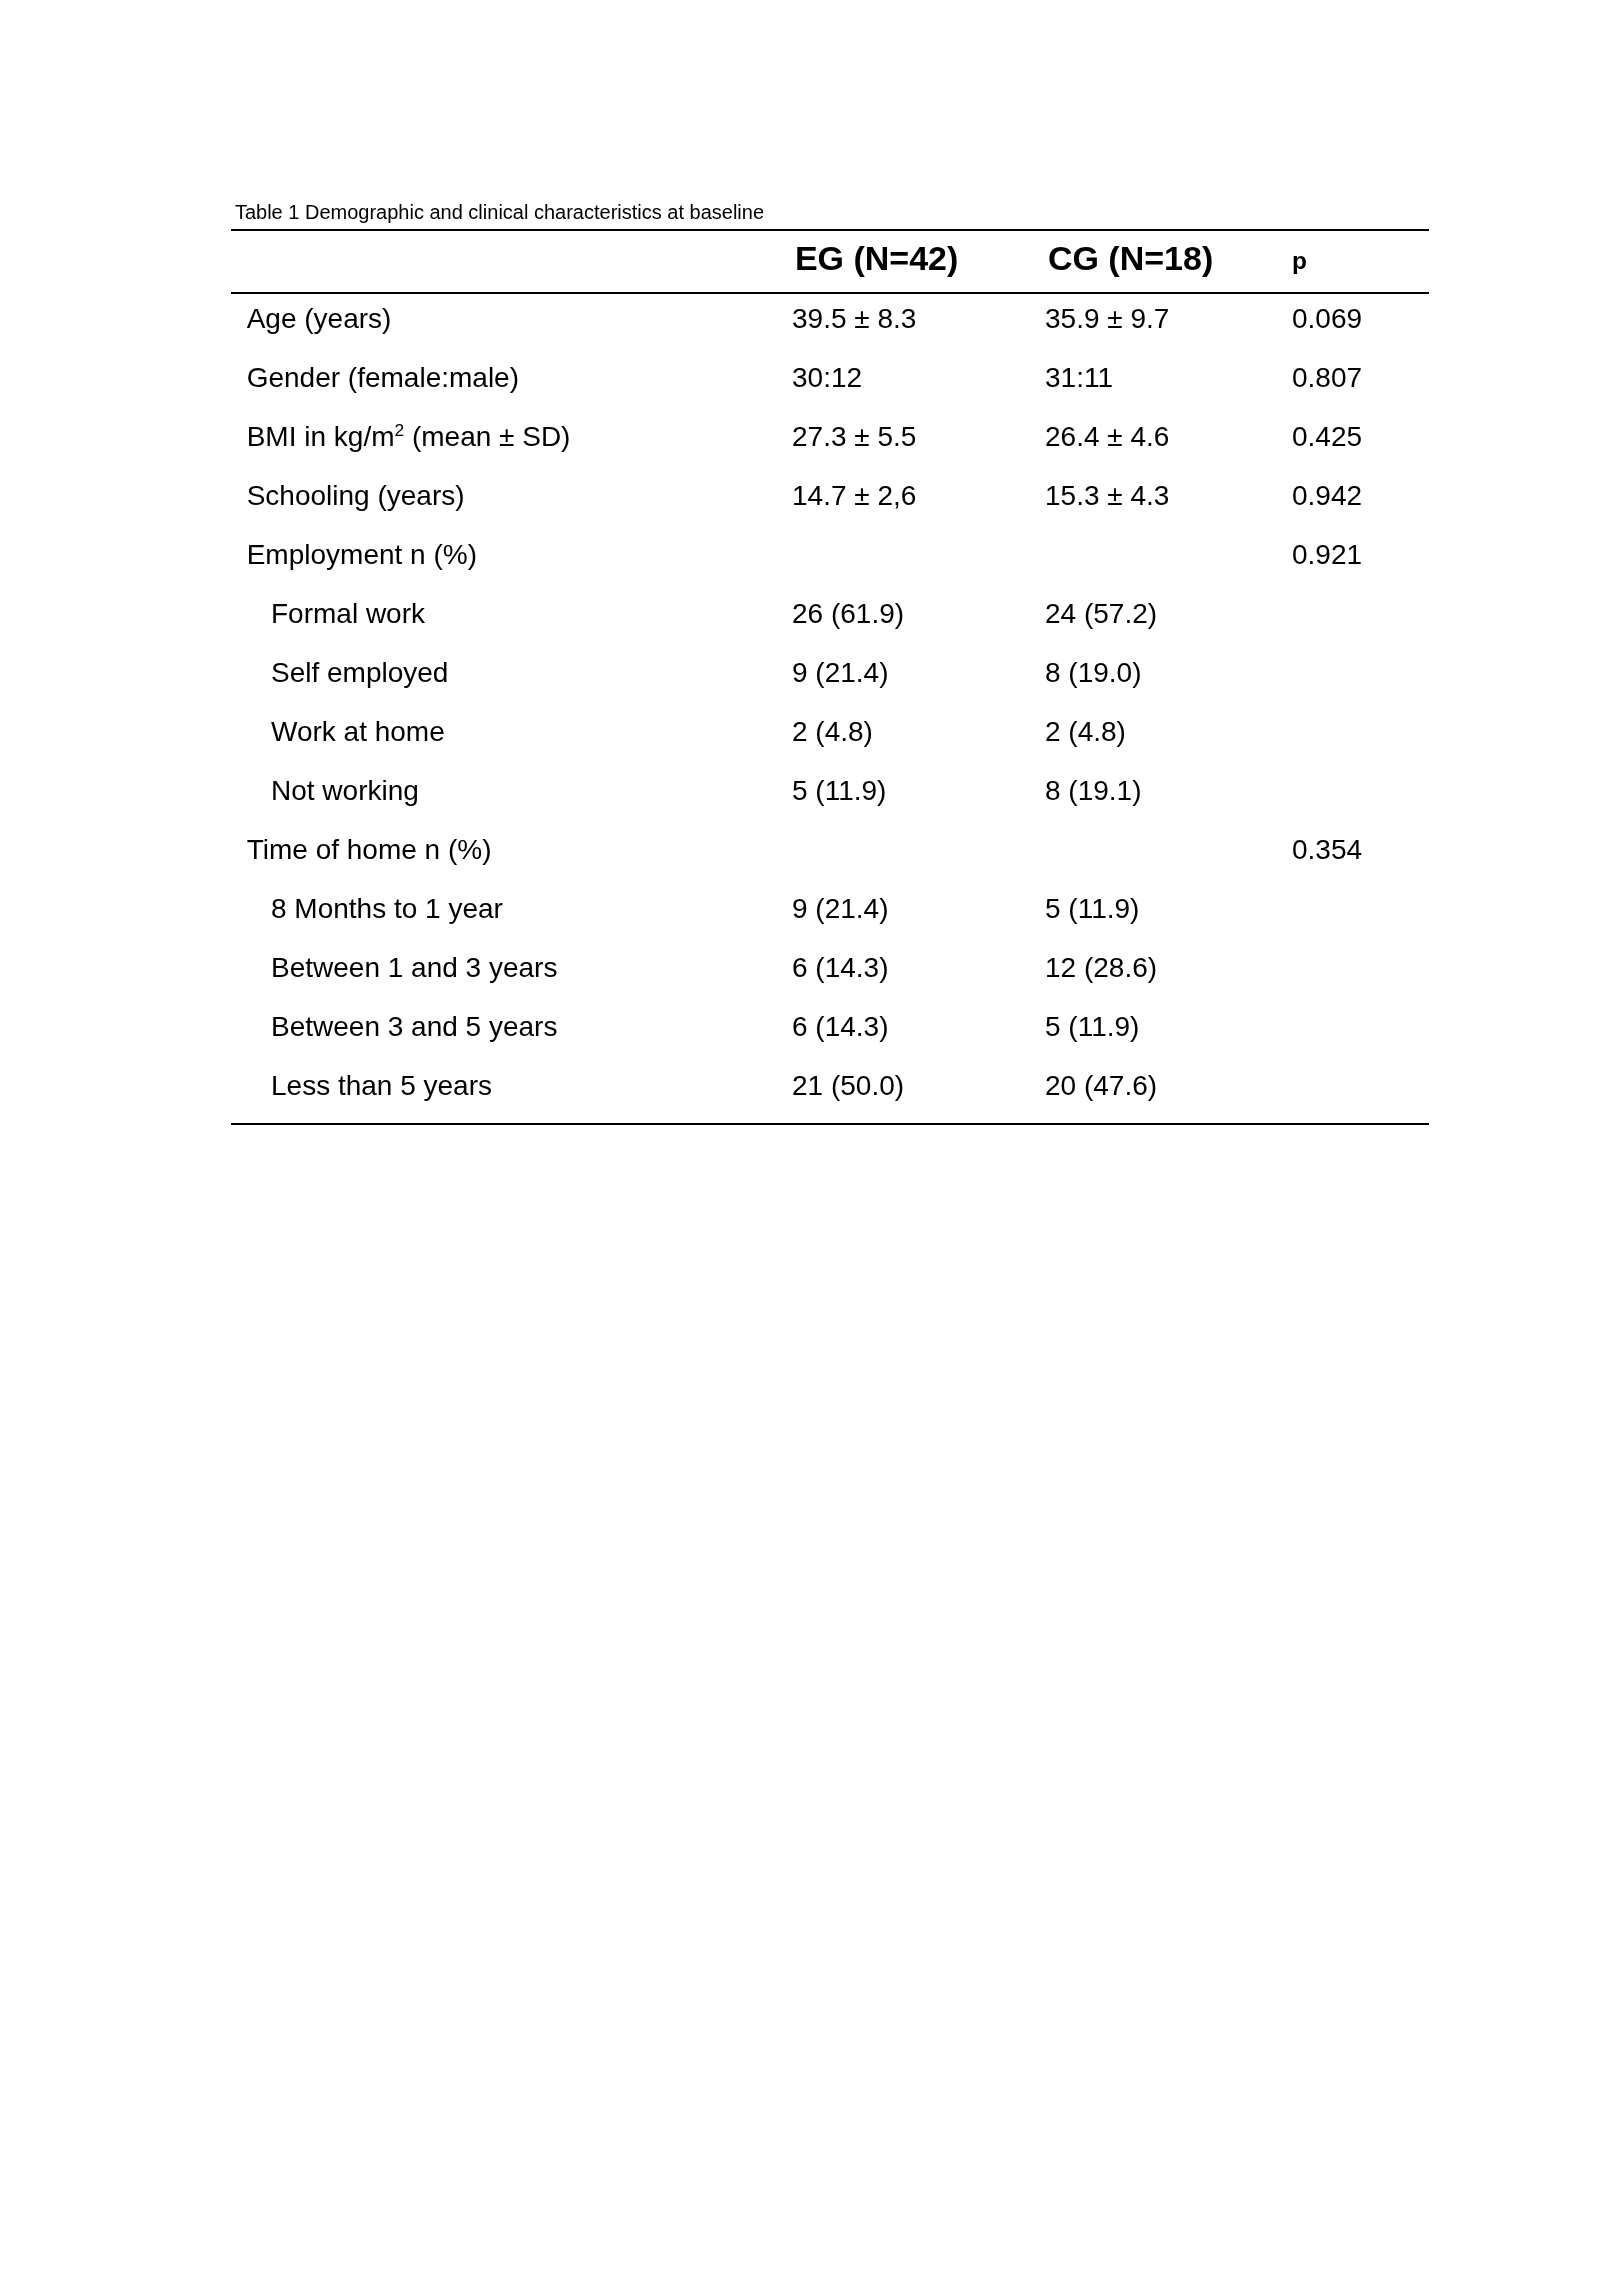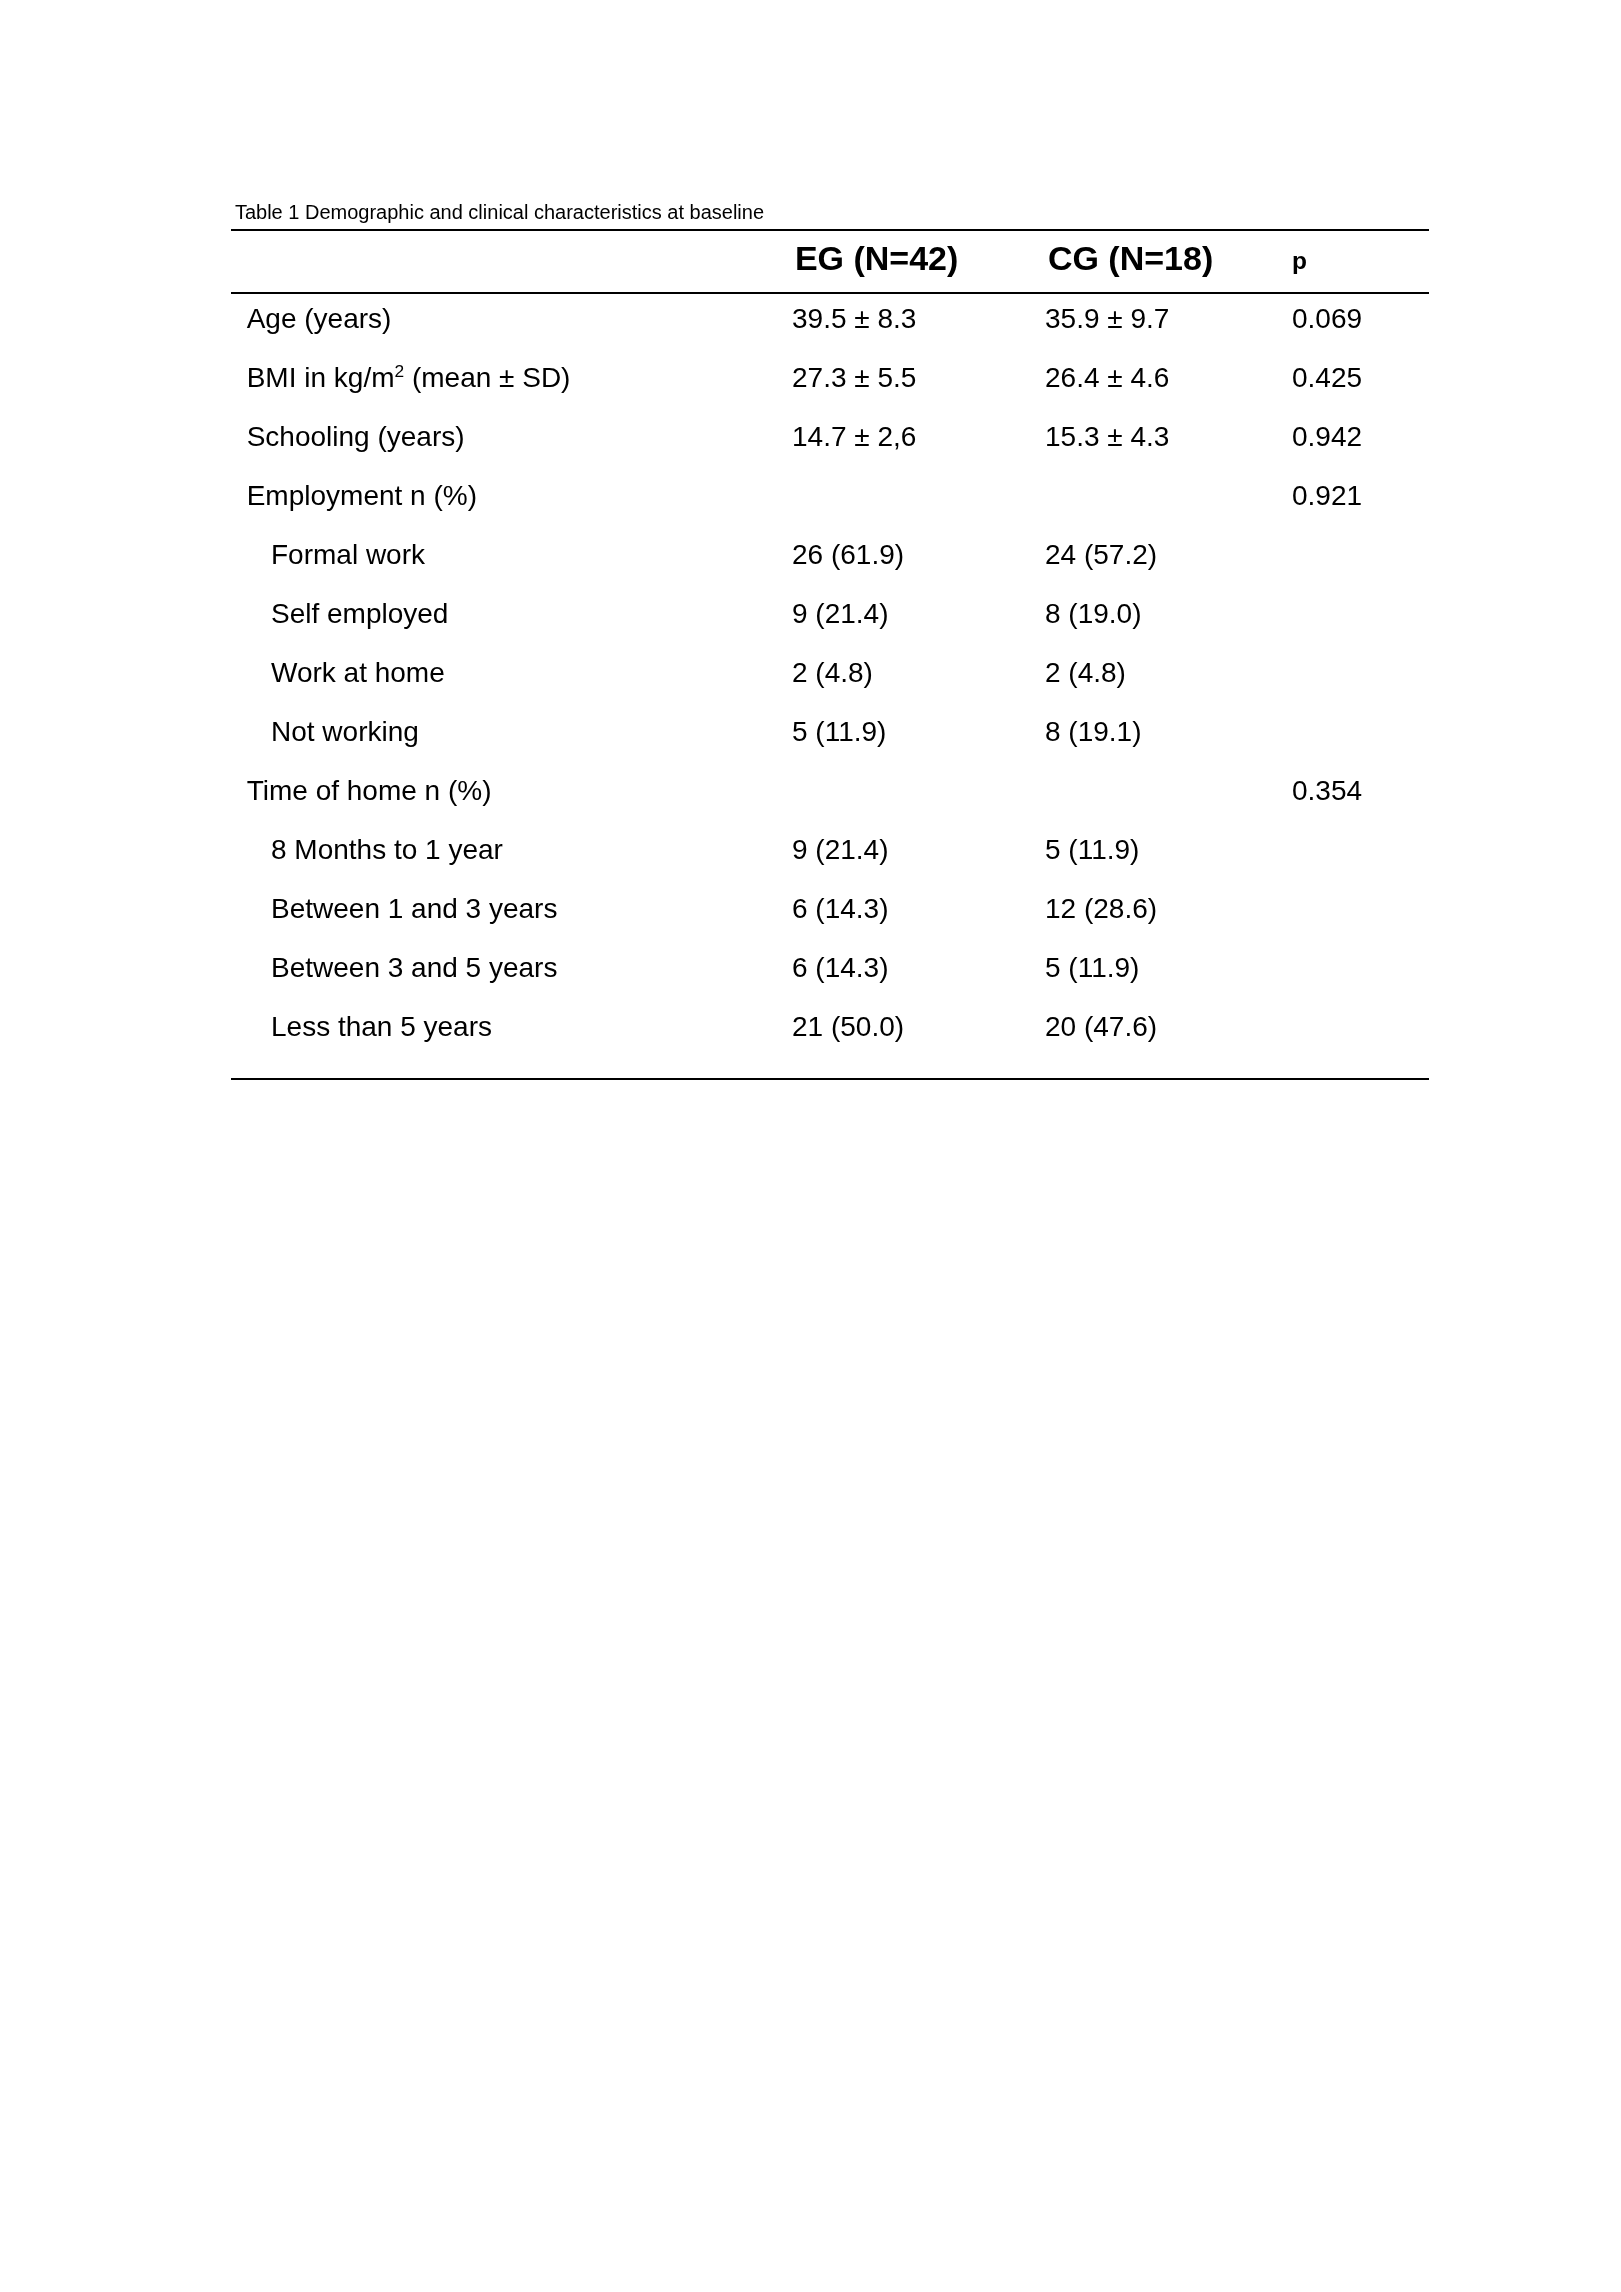--- a/index.html
+++ b/index.html
@@ -40,21 +40,21 @@
     padding-left: 2.9px;
   }
   .hdr .hp {
     font-weight: 700;
     font-size: 24.5px;
     line-height: 33px;
     padding-top: 2px;
   }
   .tbody {
     border-bottom: 2.9px solid #000;
-    padding-bottom: 17px;
+    padding-bottom: 3px;
   }
   .row {
     display: grid;
     grid-template-columns: 561px 253px 247px 1fr;
     height: 59px;
     box-sizing: border-box;
     padding-top: 7.8px;
     font-size: 28px;
     line-height: 33px;
   }
@@ -81,20 +81,26 @@
     </div>
 
     <div class="tbody" id="tbody">
   <div class="row">
     <div class="cell label"><span>Age (years)</span><sup></sup><span></span></div>
     <div class="cell">39.5 ± 8.3</div>
     <div class="cell">35.9 ± 9.7</div>
     <div class="cell">0.069</div>
   </div>
 
+  <div class="row">
+    <div class="cell label"><span>Gender (female:male)</span><sup></sup><span></span></div>
+    <div class="cell">30:12</div>
+    <div class="cell">31:11</div>
+    <div class="cell">0.807</div>
+  </div>
 
   <div class="row">
     <div class="cell label"><span>BMI in kg/m</span><sup>2</sup><span> (mean ± SD)</span></div>
     <div class="cell">27.3 ± 5.5</div>
     <div class="cell">26.4 ± 4.6</div>
     <div class="cell">0.425</div>
   </div>
 
   <div class="row">
     <div class="cell label"><span>Schooling (years)</span><sup></sup><span></span></div>

